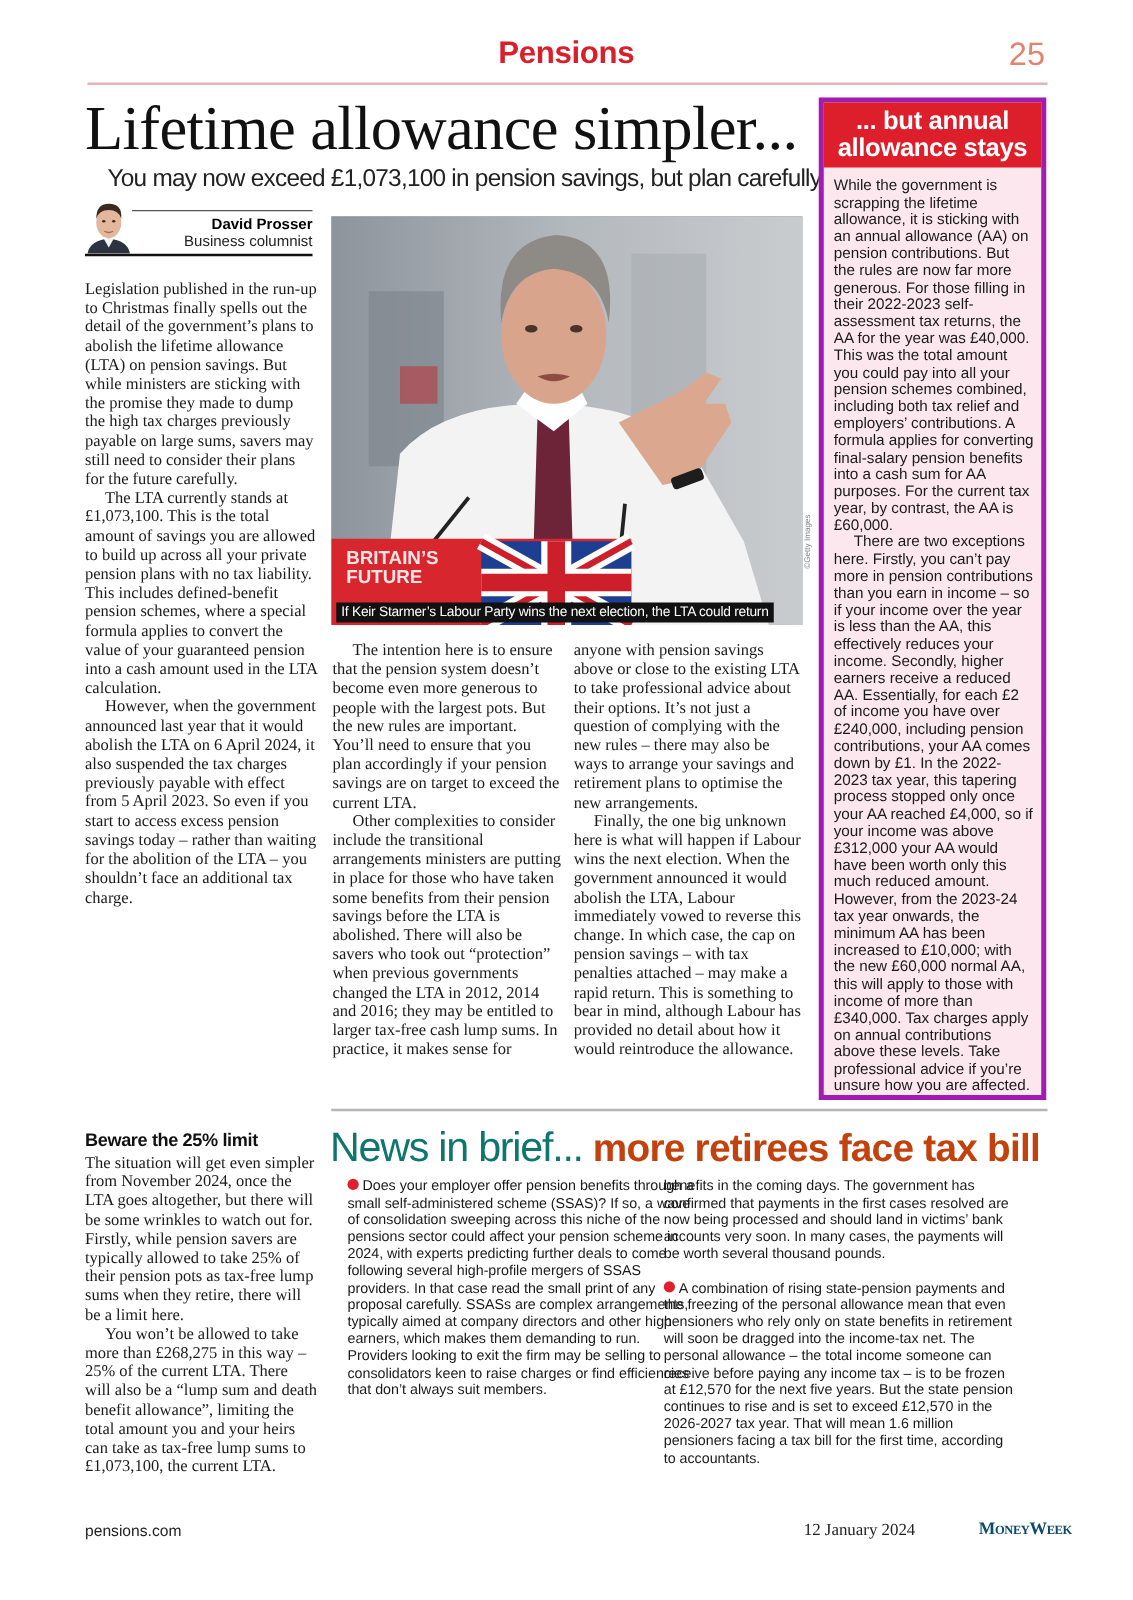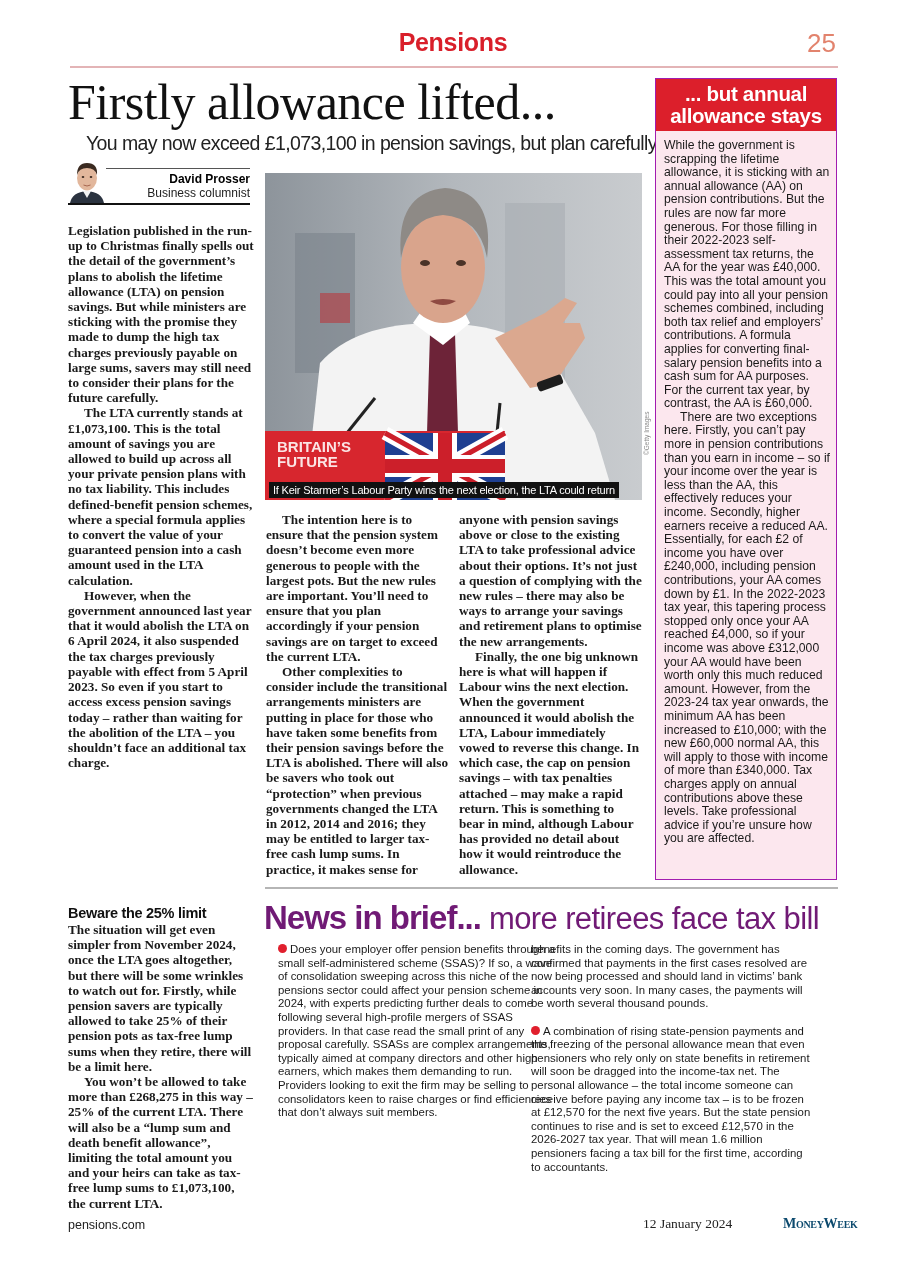--- a/index.html
+++ b/index.html
@@ -14,63 +14,63 @@
   .standfirst { left: 86px; top: 130px; width: 560px; font-family: "Liberation Sans", sans-serif; font-size: 19.5px; line-height: 26px; color: #222; letter-spacing: -0.6px; white-space: nowrap; }
 
   .author { left: 68px; top: 158px; width: 182px; height: 46px; }
   .author .rule-top { position: absolute; left: 30px; right: 0; top: 10px; height: 1px; background: #555; }
   .author .rule-bottom { position: absolute; left: 0; right: 0; top: 45px; height: 2px; background: #111; }
   .author .avatar { position: absolute; left: 0; top: 0; width: 38px; height: 45px; overflow: hidden; }
   .author .name { position: absolute; right: 0; top: 14px; font-family: "Liberation Sans", sans-serif; font-weight: bold; font-size: 12px; color: #000000; }
   .author .role { position: absolute; right: 0; top: 28px; font-family: "Liberation Sans", sans-serif; font-size: 12px; color: #222; }
 
   .body-text { font-family: "Liberation Serif", serif; font-size: 13.2px; line-height: 15.2px; color: #1a1a1a; }
-  .body-text p { margin: 0; font-weight: bold; }
+  .body-text p { margin: 0; }
   .body-text p.indent { text-indent: 16px; }
 
   .col1 { left: 68px; top: 223px; width: 186px; }
   .col2 { left: 266px; top: 512px; width: 183px; }
   .col3 { left: 459px; top: 512px; width: 183px; }
   .col1b { left: 68px; top: 905px; width: 186px; }
   .subhead { font-family: "Liberation Sans", sans-serif; font-weight: bold; font-size: 14.5px; line-height: 17px; color: #111; letter-spacing: -0.3px; }
 
   .photo { left: 265px; top: 173px; width: 377px; height: 327px; overflow: hidden; background: #9a9fa5; }
   .photo-credit { left: 643px; top: 455px; font-family: "Liberation Sans", sans-serif; font-size: 6.5px; color: #888; transform: rotate(-90deg); transform-origin: left top; white-space: nowrap; }
   .caption { left: 269px; top: 482px; background: #111; color: #fff; font-family: "Liberation Sans", sans-serif; font-size: 11px; line-height: 14px; padding: 1px 4px; white-space: nowrap; letter-spacing: -0.2px; }
 
-  .sidebar { left: 655px; top: 78px; width: 182px; height: 802px; border: 1px solid #a21caf; background: #fce7ee; box-sizing: border-box; }
+  .sidebar { left: 655px; top: 78px; width: 182px; height: 802px; border: 4px solid #a21caf; background: #fce7ee; box-sizing: border-box; }
   .sidebar-head { position: absolute; left: 0; top: 0; right: 0; height: 52px; background: #dc1f2b; color: #fff; font-family: "Liberation Sans", sans-serif; font-weight: bold; font-size: 20.5px; line-height: 22px; text-align: center; padding-top: 4px; box-sizing: border-box; letter-spacing: -0.3px; }
   .sidebar-body { position: absolute; left: 8px; right: 6px; top: 60px; font-family: "Liberation Sans", sans-serif; font-size: 12.2px; line-height: 13.6px; color: #1a1a1a; }
   .sidebar-body p { margin: 0; }
   .sidebar-body p.indent { text-indent: 16px; }
 
   .mid-rule { left: 265px; top: 887px; width: 573px; height: 2px; background: #b5b5b5; }
 
   .news-title { left: 264px; top: 898px; white-space: nowrap; font-family: "Liberation Sans", sans-serif; line-height: 40px; }
-  .news-title .lead { font-weight: bold; font-size: 33px; color: #701a75; letter-spacing: -1px; }
-  .news-title .rest { font-size: 31px; color: #701a75; letter-spacing: -0.6px; font-weight: normal; }
+  .news-title .lead { font-weight: normal; font-size: 33px; color: #0f766e; letter-spacing: -1px; }
+  .news-title .rest { font-size: 31px; color: #c2410c; letter-spacing: -0.6px; font-weight: bold; }
 
   .news-col { font-family: "Liberation Sans", sans-serif; font-size: 11.4px; line-height: 13.6px; color: #1a1a1a; }
   .news-col p { margin: 0 0 13.6px 0; }
   .news-col .dot { display: inline-block; width: 9px; height: 9px; border-radius: 50%; background: #e01f2d; margin-right: 3px; vertical-align: 0px; }
   .news-left { left: 266px; top: 943px; width: 282px; margin-left: 12px; }
   .news-right { left: 531px; top: 943px; width: 282px; }
 
   .footer-url { left: 68px; top: 1218px; font-family: "Liberation Sans", sans-serif; font-size: 12.5px; color: #222; }
   .footer-date { left: 643px; top: 1216px; font-family: "Liberation Serif", serif; font-size: 13.5px; color: #222; }
   .footer-brand { left: 759px; top: 1216px; font-family: "Liberation Serif", serif; font-weight: bold; font-size: 14px; color: #0c4a6e; font-variant: small-caps; letter-spacing: -0.3px; margin-left: 24px; }
 </style>
 </head>
 <body>
 
 <div class="abs section-title">Pensions</div>
 <div class="abs page-num">25</div>
 <div class="abs top-rule"></div>
 
-<h1 class="abs headline" style="margin:0;font-weight:normal;">Firstly allowance lifted...</h1>
+<h1 class="abs headline" style="margin:0;font-weight:normal;">Lifetime allowance simpler...</h1>
 <div class="abs standfirst">You may now exceed £1,073,100 in pension savings, but plan carefully</div>
 
 <div class="abs author">
   <div class="rule-top"></div>
   <div class="avatar">
     <svg width="38" height="45" viewBox="0 0 38 45">
       <rect width="38" height="45" fill="#ffffff"></rect>
       <path d="M2 45 Q4 34 19 33 Q34 34 36 45 Z" fill="#2b3340"></path>
       <path d="M15 33 L19 40 L23 33 Z" fill="#f2f2f2"></path>
       <ellipse cx="19" cy="20" rx="10" ry="12.5" fill="#e2b79c"></ellipse>

